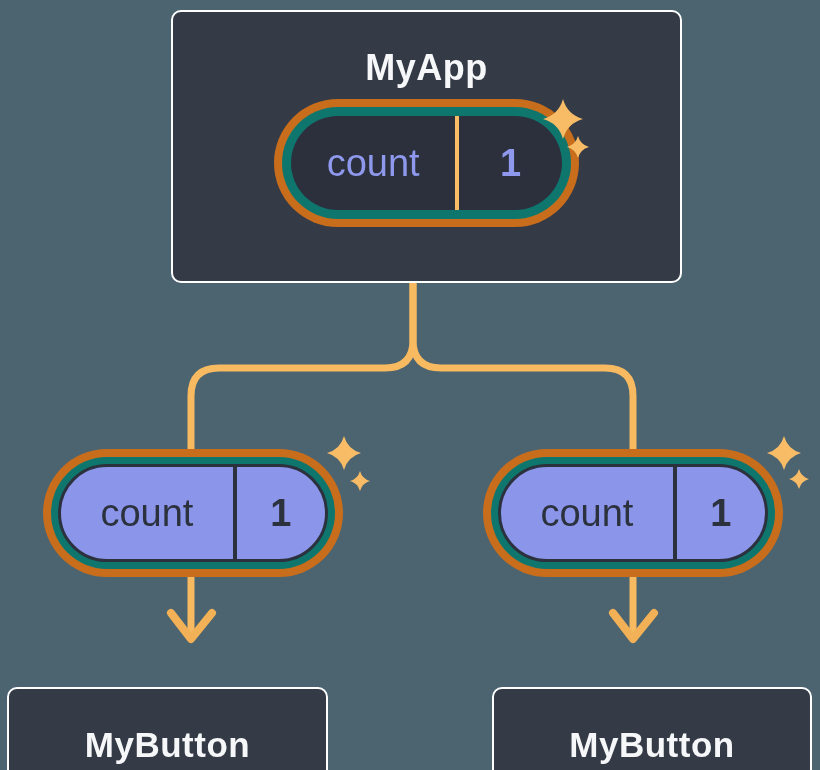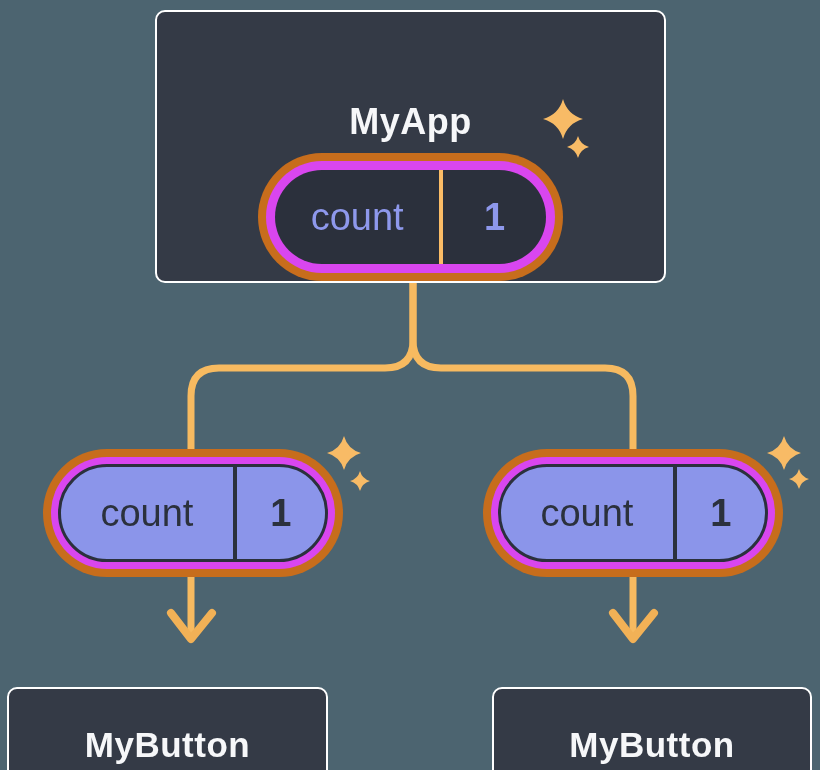--- a/index.html
+++ b/index.html
@@ -23,22 +23,22 @@
     background:#343A46;
     border:2.5px solid #FFFFFF;
     border-radius:10px;
     z-index:2;
     display:flex;
     flex-direction:column;
     align-items:center;
     justify-content:center;
   }
   .card-root{
-    left:155px;top:10px;width:511px;height:273px;
-    justify-content:flex-end;
+    left:171px;top:10px;width:511px;height:273px;
+    justify-content:flex-start;
   }
   .card-title{
     color:#F6F7F9;
     font-size:36px;
     font-weight:700;
     letter-spacing:0.5px;
     line-height:1;
   }
   .card-root .card-title{margin-top:38px;}
   .card-leaf{justify-content:center;margin-top:40px;}
@@ -51,21 +51,21 @@
     box-sizing:border-box;
     border-radius:999px;
     background:#C76D1C;
     padding:8px;
     z-index:2;
   }
   .pill-mid{
     box-sizing:border-box;
     width:100%;height:100%;
     border-radius:999px;
-    background:#d946ef;
+    background:#0f766e;
   }
   .pill-inner{
     box-sizing:border-box;
     width:100%;height:100%;
     border-radius:999px;
     display:flex;
     align-items:stretch;
     overflow:hidden;
   }
   .pill-cell{

